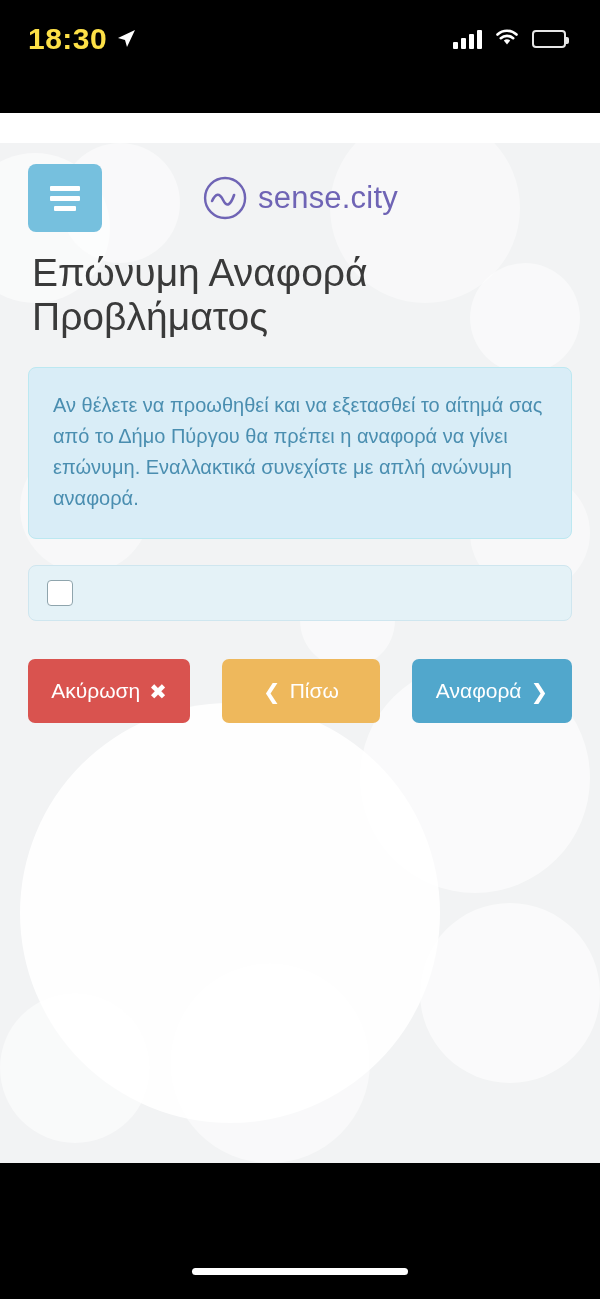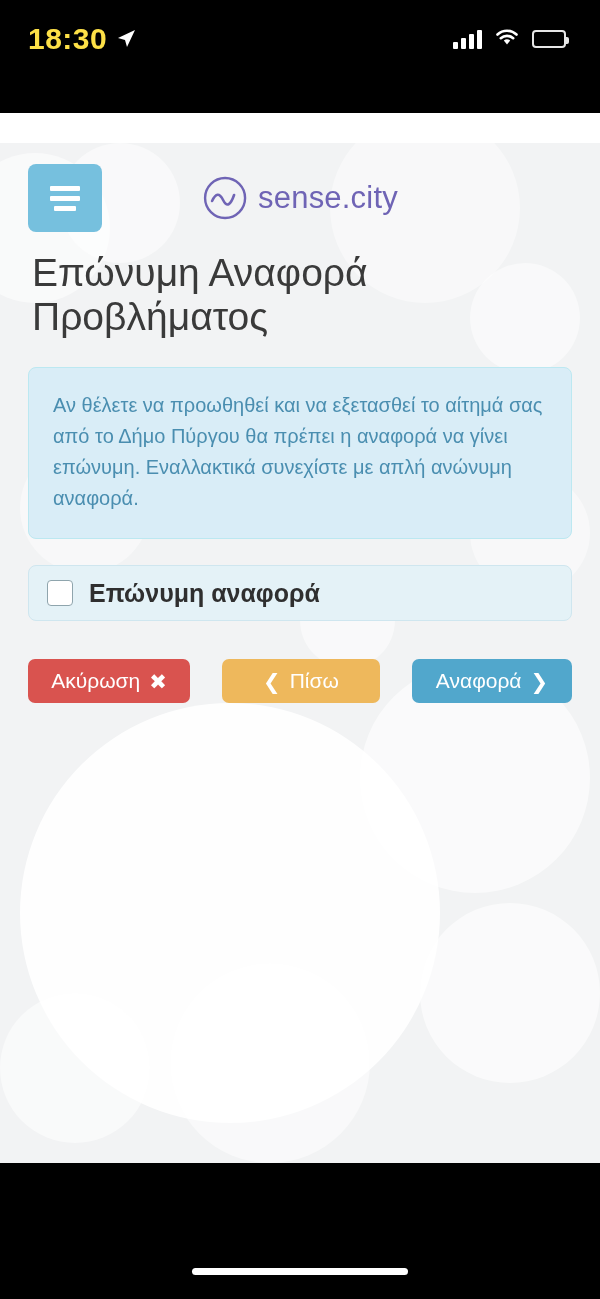--- a/index.html
+++ b/index.html
@@ -223,21 +223,21 @@
 
   
   .button-row {
     display: flex;
     justify-content: space-between;
     align-items: center;
   }
   .btn {
     border: none;
     border-radius: 7px;
-    height: 44px;
+    height: 64px;
     font-size: 21px;
     color: #ffffff;
     display: flex;
     align-items: center;
     justify-content: center;
     gap: 9px;
     cursor: pointer;
     font-family: "Liberation Sans", sans-serif;
     padding: 0 18px;
   }
@@ -325,21 +325,20 @@
           <span class="brand-text">sense.city</span>
         </div>
       </div>
 
       <h1 class="page-title">Επώνυμη Αναφορά Προβλήματος</h1>
 
       <div class="info-box">Αν θέλετε να προωθηθεί και να εξετασθεί το αίτημά σας από το Δήμο Πύργου θα πρέπει η αναφορά να γίνει επώνυμη. Εναλλακτικά συνεχίστε με απλή ανώνυμη αναφορά.</div>
 
       <div class="check-row">
         <span class="checkbox"></span>
-        <span class="check-label">Επώνυμη αναφορά</span>
       </div>
 
       <div class="button-row">
         <button class="btn btn-cancel">
           <span>Ακύρωση</span>
           <span class="glyph">✖</span>
         </button>
         <button class="btn btn-back">
           <span class="glyph">❮</span>
           <span>Πίσω</span>

